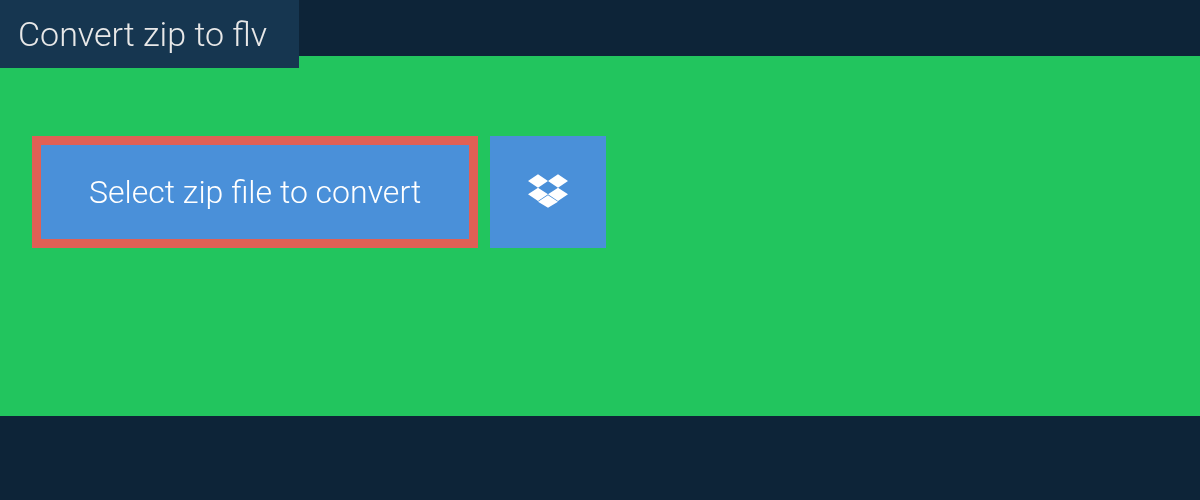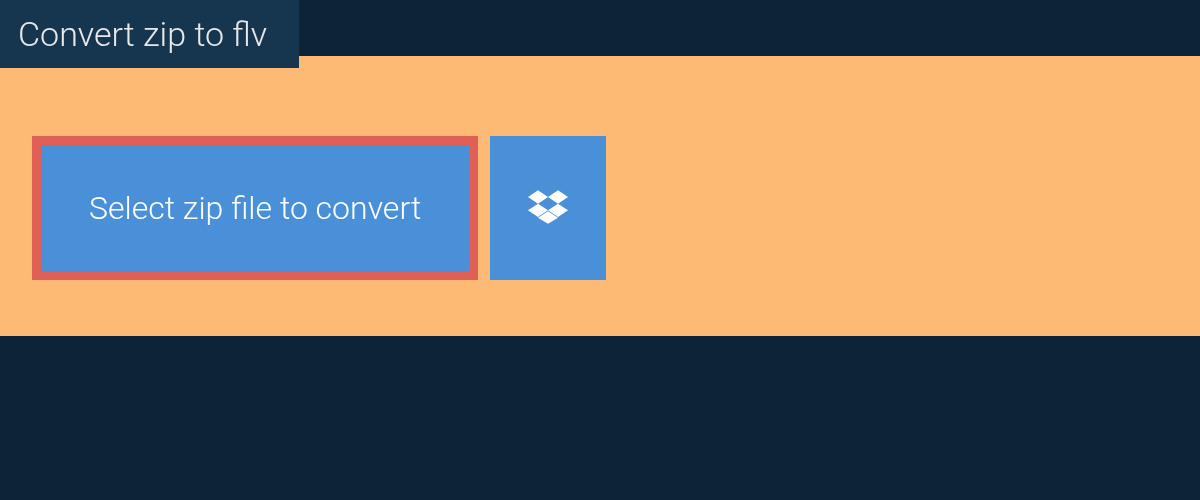--- a/index.html
+++ b/index.html
@@ -8,23 +8,23 @@
       box-sizing: border-box;
     }
     body {
       width: 1200px;
       height: 500px;
       background: #0d2438;
       font-family: -apple-system, BlinkMacSystemFont, "Segoe UI", Roboto, "Helvetica Neue", Arial, sans-serif;
       overflow: hidden;
     }
     .panel {
-      background: #fdba74;
+      background: #22c55e;
       width: 100%;
-      height: 280px;
+      height: 360px;
       position: relative;
     }
     .tab {
       position: absolute;
       top: -56px;
       left: 0;
       background: #163650;
       padding: 14px 32px 14px 18px;
       color: #e8e8e8;
       font-size: 34px;
@@ -37,21 +37,21 @@
       display: flex;
       gap: 12px;
       align-items: stretch;
     }
     .select-button {
       background: #4a90d9;
       border: 9px solid #e06055;
       color: #ffffff;
       font-size: 32px;
       font-weight: 300;
-      padding: 44px 48px;
+      padding: 28px 48px;
       cursor: pointer;
       display: flex;
       align-items: center;
       justify-content: center;
       font-family: inherit;
     }
     .dropbox-button {
       background: #4a90d9;
       width: 116px;
       cursor: pointer;

